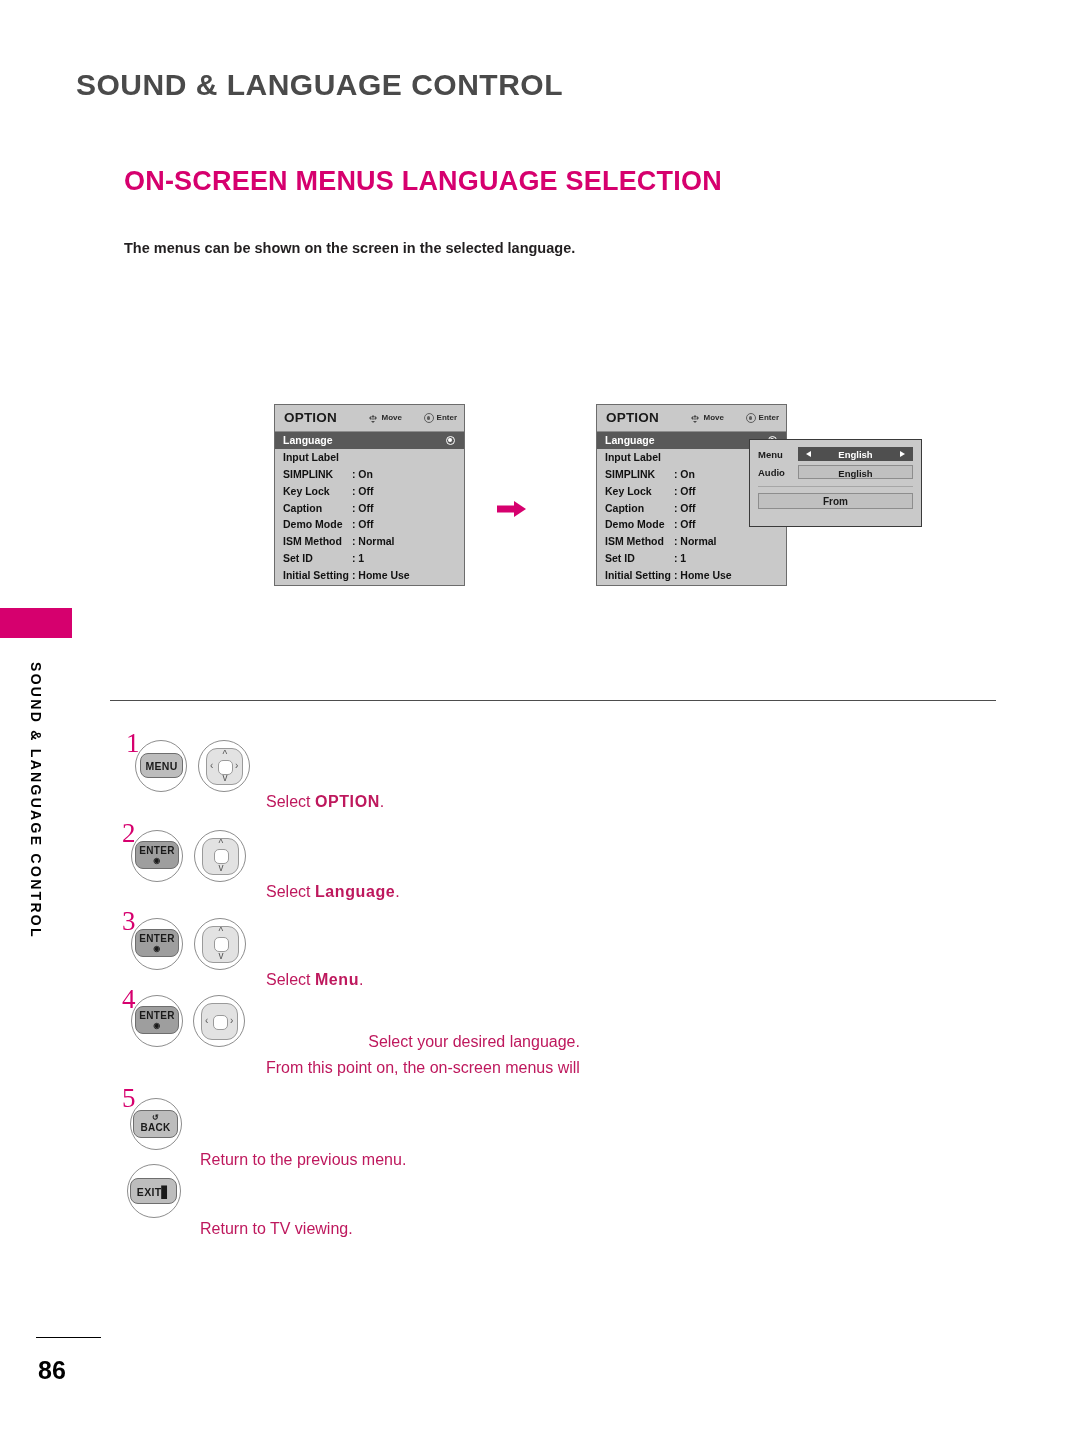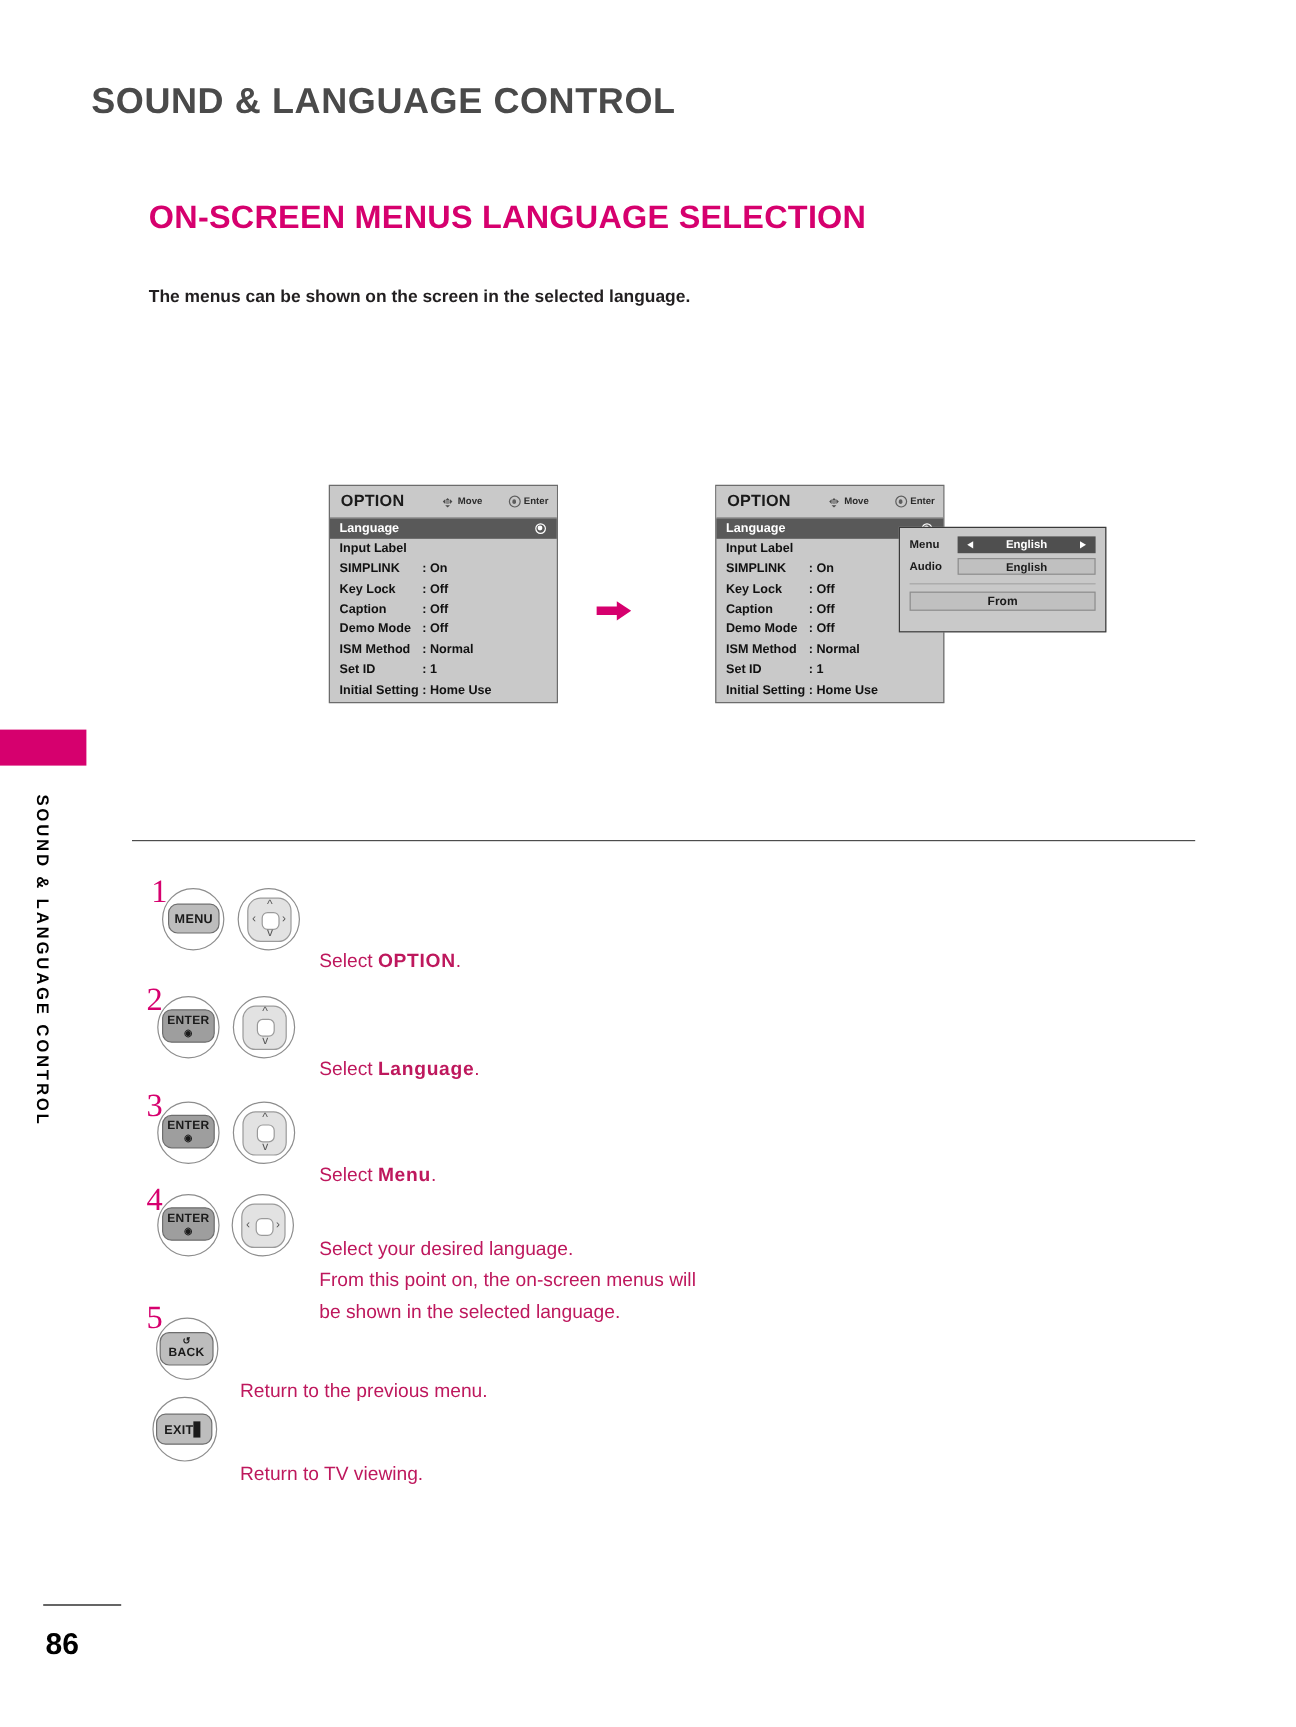--- a/index.html
+++ b/index.html
@@ -574,24 +574,23 @@
     <div class="keycap" style="left:135px; top:1006px; width:44px; height:28px; padding-top:3px; font-size:10px; letter-spacing:0.3px; background:#9e9e9e;">
       <span class="cap-text" style="line-height:11px;">ENTER</span>
       <span class="cap-text" style="font-size:8px; line-height:9px;">◉</span>
     </div>
     <div class="keycircle" style="left:193px; top:995px; width:52px; height:52px;"></div>
     <div class="navpad" style="left:201px; top:1003px; width:37px; height:37px;">
       <div class="center" style="left:11px; top:11px; width:15px; height:15px;"></div>
       <span class="chev" style="left:3px; top:12px;">‹</span>
       <span class="chev" style="left:28px; top:12px;">›</span>
     </div>
-    <div class="step-text" style="left:266px; top:993px;">
+    <div class="step-text" style="left:266px; top:993px;text-align:right;">
       <div>Select your desired language.</div>
       <div>From this point on, the on-screen menus will</div>
-      <div>be shown in the selected language.</div>
     </div>
   </div>
 
   <div class="step">
     <div class="step-num" style="left:122px; top:1083px;">5</div>
     <div class="keycircle" style="left:130px; top:1098px; width:52px; height:52px;"></div>
     <div class="keycap" style="left:133px; top:1110px; width:45px; height:28px; padding-top:2px; font-size:10px; letter-spacing:0.3px;">
       <span class="cap-text" style="font-size:8px; line-height:9px;">↺</span>
       <span class="cap-text" style="line-height:11px;">BACK</span>
     </div>

